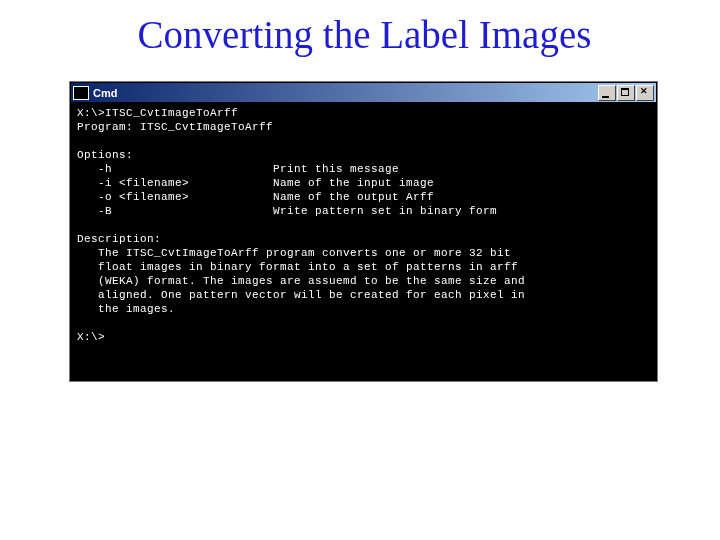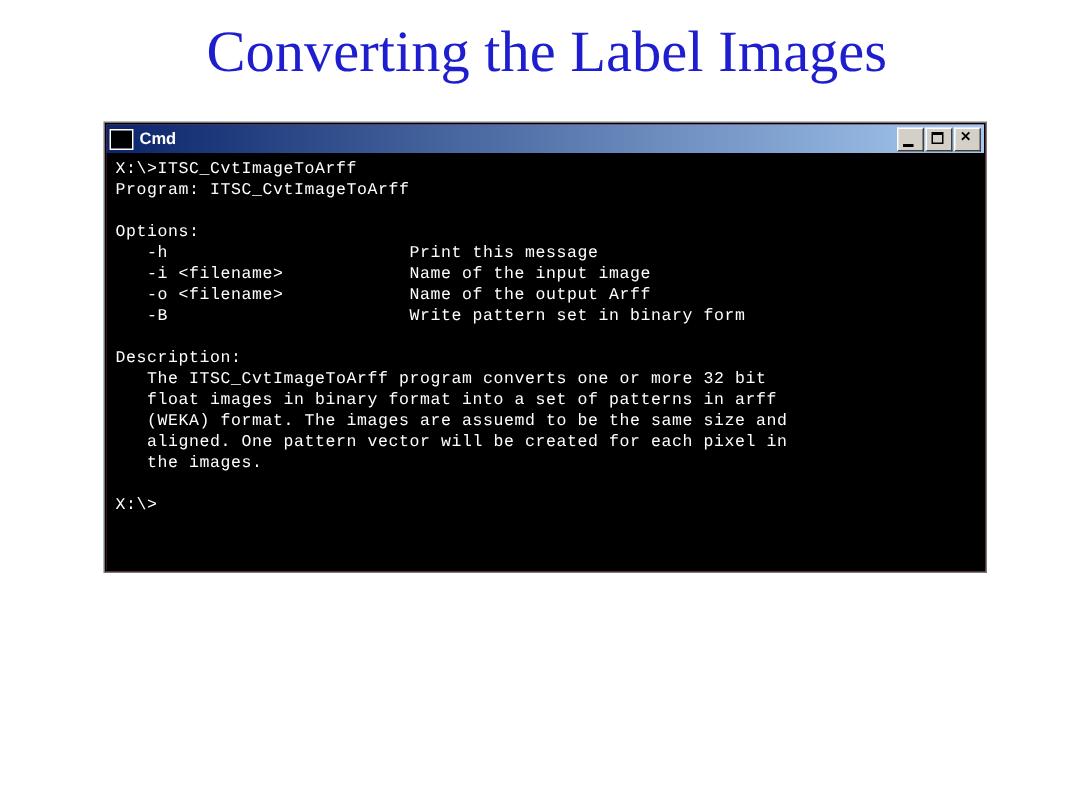--- a/index.html
+++ b/index.html
@@ -35,21 +35,21 @@
   }
   .bullets li {
     margin-bottom: 4px;
     line-height: 1.25;
   }
   .cmd-window {
     width: 585px;
     margin-left: 0px;
     border: 1px solid #000;
     box-shadow: 0 0 0 1px #7a7a7a;
-    background: #ec4899;
+    background: #0f766e;
   }
   .titlebar {
     height: 19px;
     background: linear-gradient(to right, #0a246a, #a6caf0);
     display: flex;
     align-items: center;
     justify-content: space-between;
     padding: 0 2px;
   }
   .titlebar-left {

